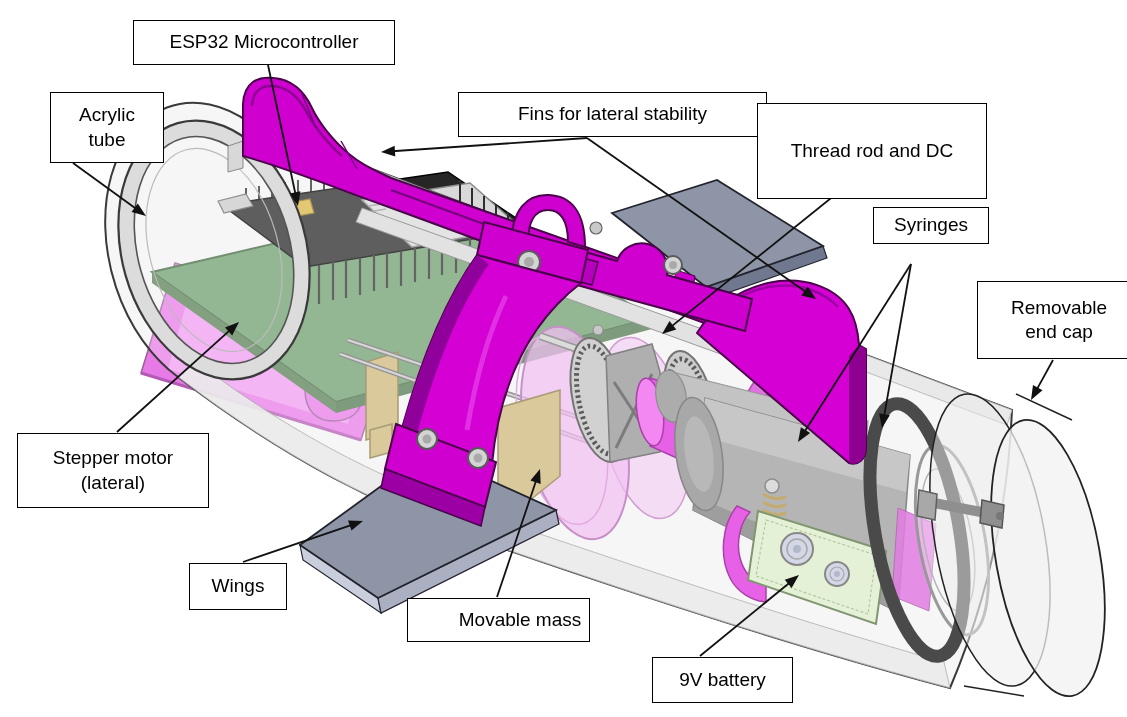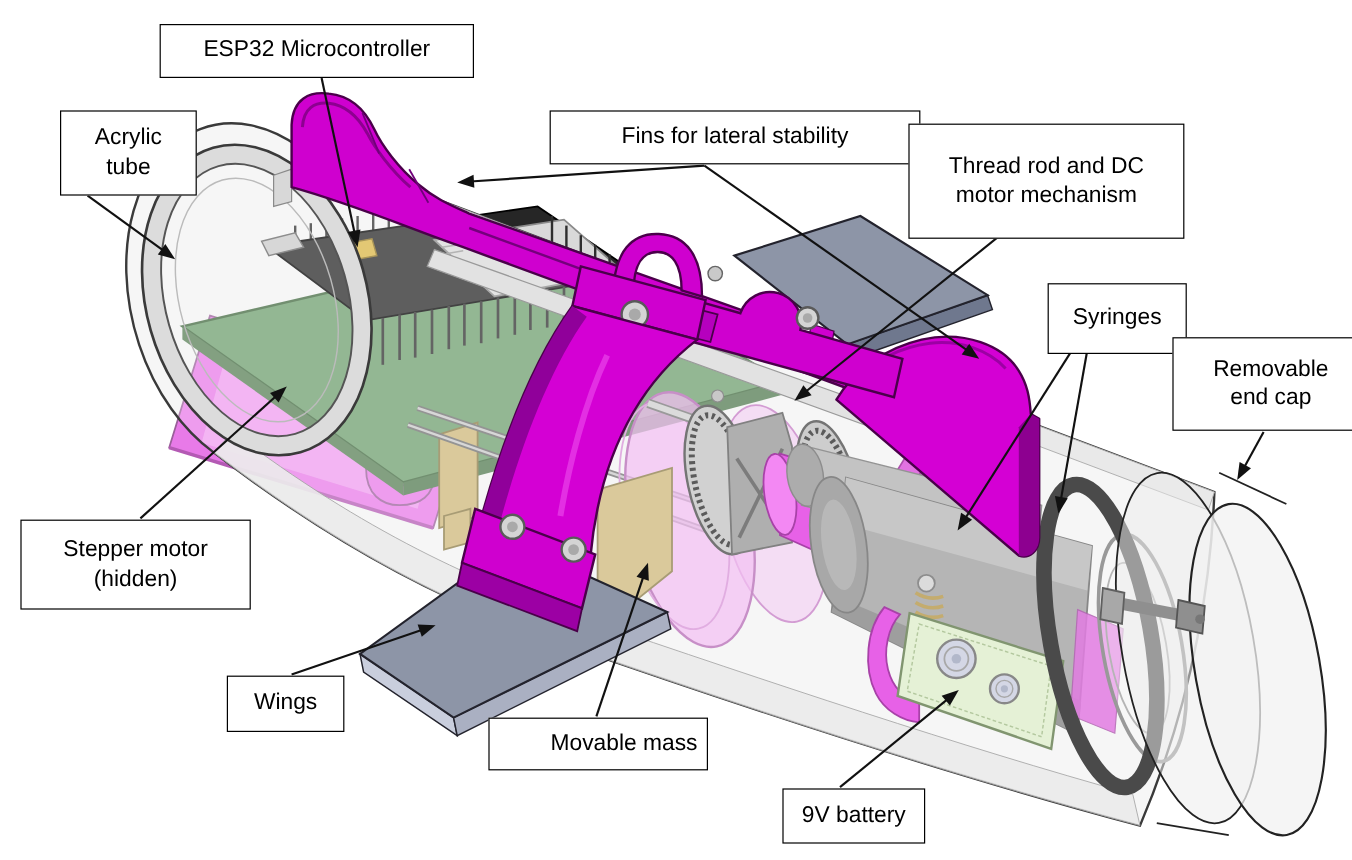--- a/index.html
+++ b/index.html
@@ -282,36 +282,35 @@
   </div>
   <div class="callout" style="left: 18px; top: 92px; width: 114px; height: 71px; margin-left: 32px;">
     <span>Acrylic</span>
     <span>tube</span>
   </div>
   <div class="callout" style="left: 458px; top: 92px; width: 309px; height: 45px;">
     <span>Fins for lateral stability</span>
   </div>
   <div class="callout" style="left: 757px; top: 103px; width: 230px; height: 96px;">
     <span>Thread rod and DC</span>
-    <span>motor mechanism</span>
-  </div>
-  <div class="callout" style="left: 873px; top: 236px; width: 116px; height: 59px; text-align: right;">
+  </div>
+  <div class="callout" style="left: 873px; top: 207px; width: 116px; height: 37px; text-align: right;">
     <span>Syringes</span>
   </div>
   <div class="callout" style="left: 977px; top: 281px; width: 164px; height: 78px;">
     <span>Removable</span>
     <span>end cap</span>
   </div>
   <div class="callout" style="left: 17px; top: 433px; width: 192px; height: 75px;">
     <span>Stepper motor</span>
-    <span>(hidden)</span>
+    <span>(lateral)</span>
   </div>
   <div class="callout" style="left: 189px; top: 563px; width: 98px; height: 47px;">
     <span>Wings</span>
   </div>
   <div class="callout" style="left: 407px; top: 598px; width: 183px; height: 44px; padding-left: 47px;">
     <span>Movable mass</span>
   </div>
-  <div class="callout" style="left: 652px; top: 657px; width: 119px; height: 46px;">
+  <div class="callout" style="left: 652px; top: 657px; width: 141px; height: 46px;">
     <span>9V battery</span>
   </div>
 
 </div>
 
 </body></html>

